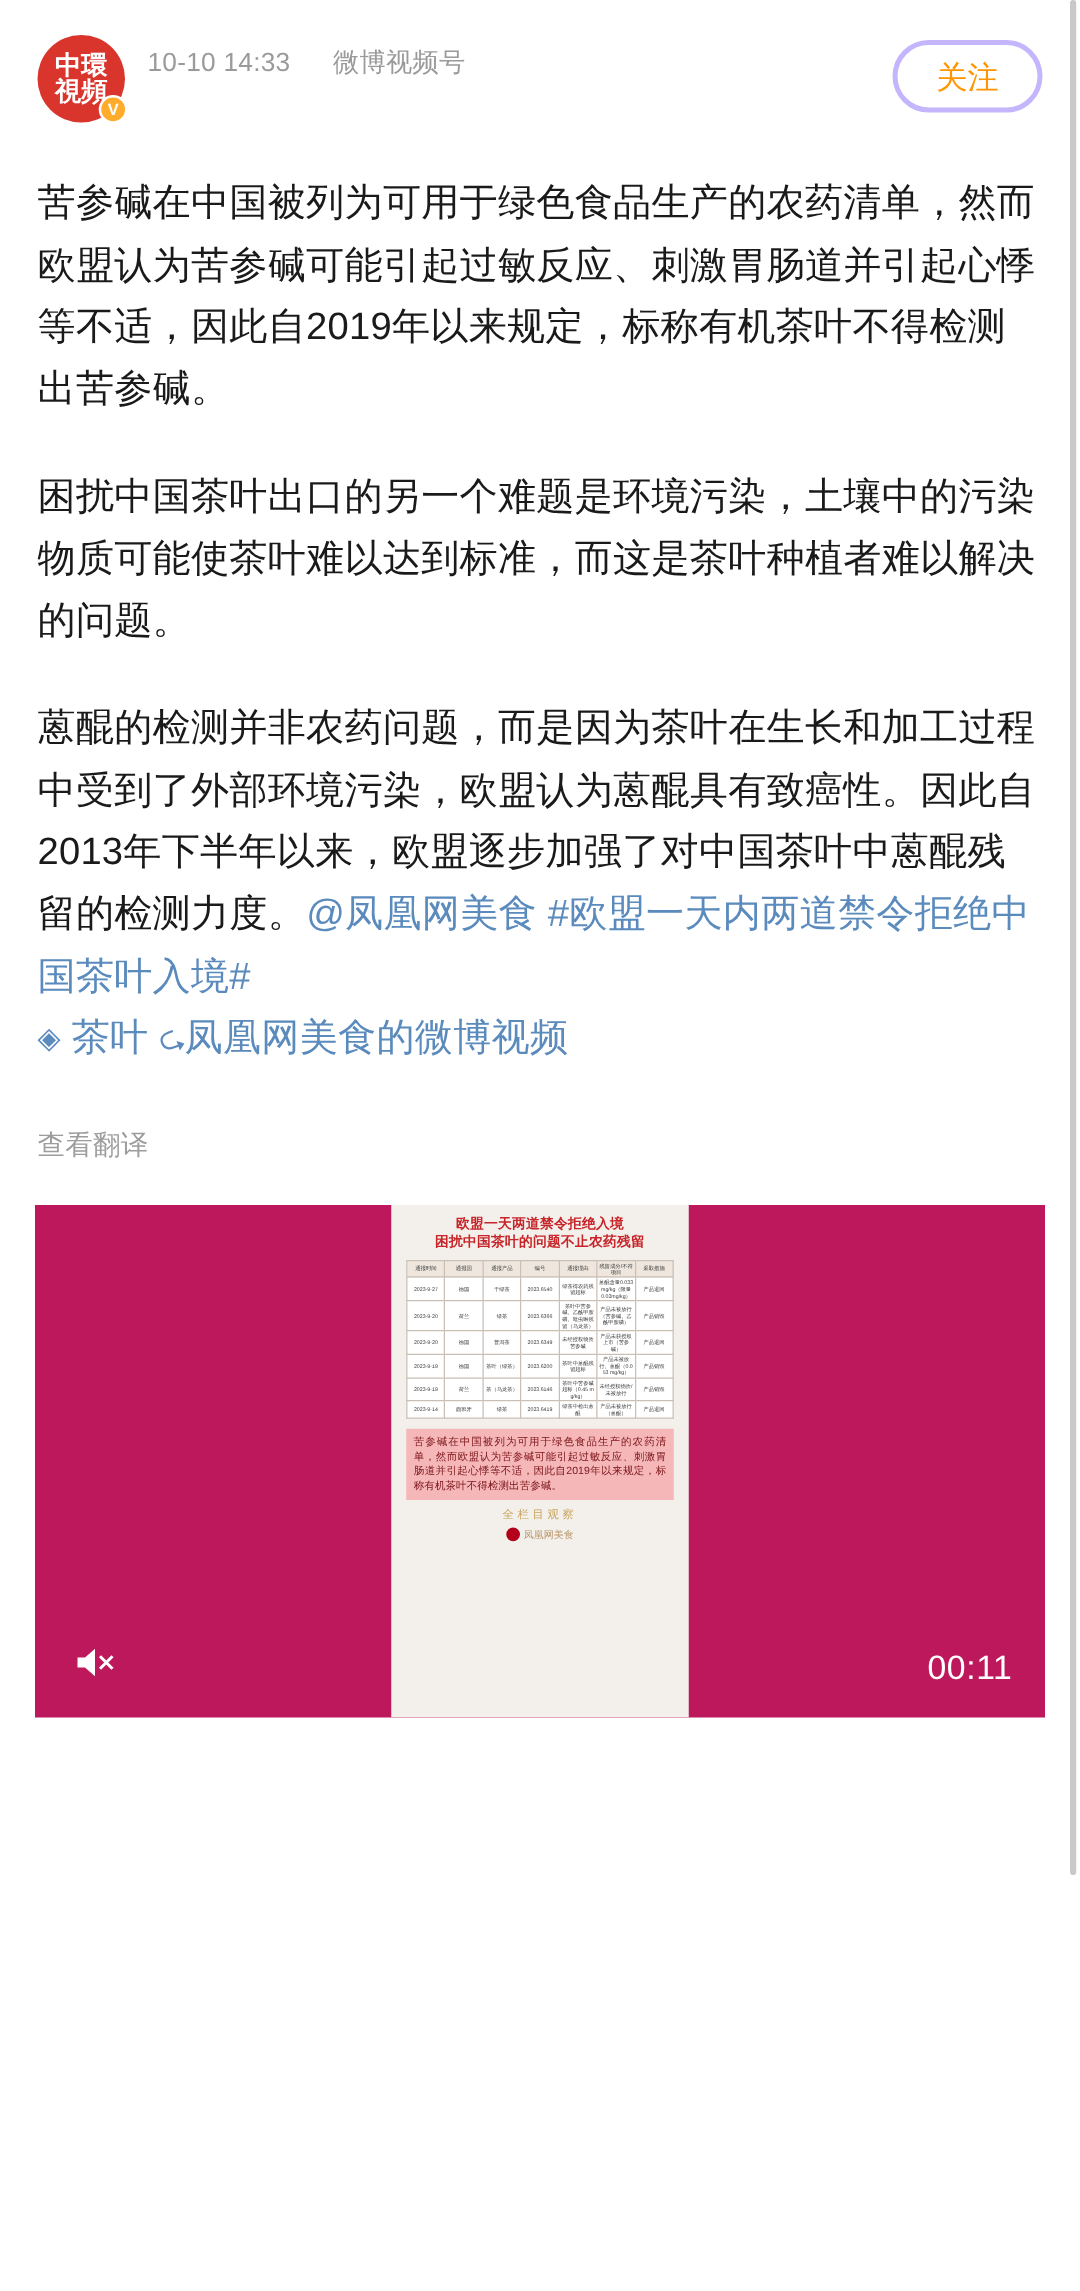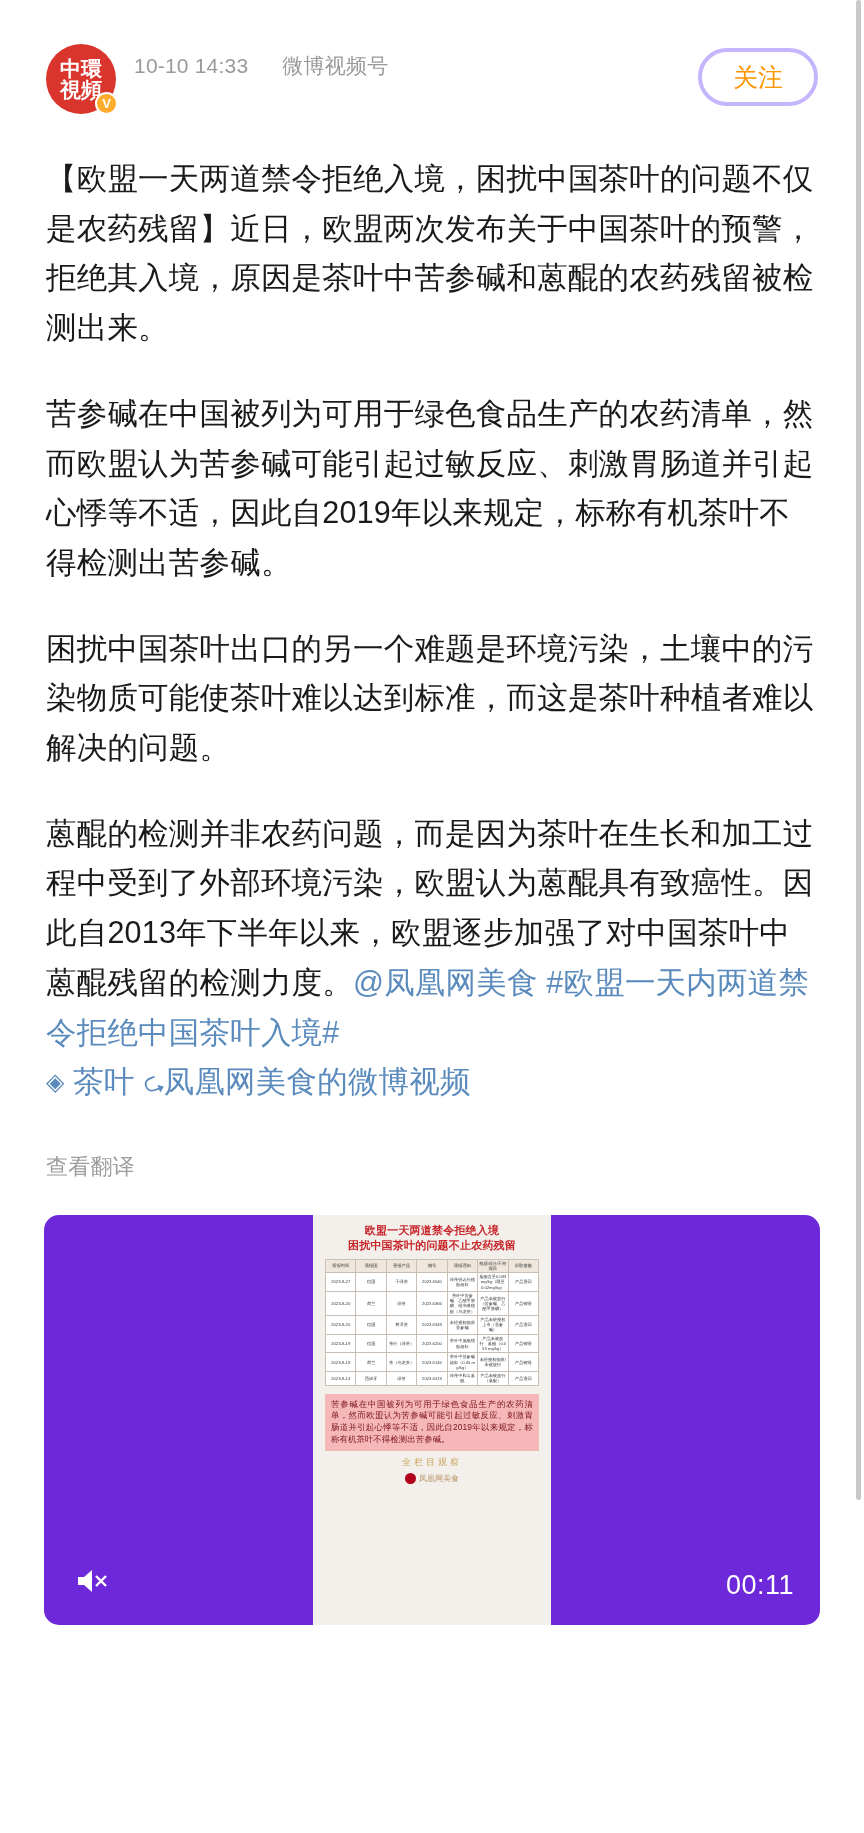--- a/index.html
+++ b/index.html
@@ -13,21 +13,21 @@
     height: 1833px;
     font-family: "Liberation Sans", sans-serif;
     color: #222;
     overflow: hidden;
   }
   .page {
     position: relative;
     width: 864px;
     height: 1310px;
     background: #fff;
-    padding: 16px;
+    padding: 0;
   }
   .post {
     position: relative;
     padding: 24px 30px 0 30px;
   }
   .header {
     display: flex;
     align-items: flex-start;
     height: 92px;
   }
@@ -135,23 +135,22 @@
   }
   .translate {
     margin-top: 42px;
     font-size: 22px;
     color: #9d9d9d;
   }
   .video-card {
     position: relative;
     margin: 30px 28px 0 28px;
     height: 410px;
-    background: #6d28d9;
+    background: #be185d;
     overflow: hidden;
-    border-radius: 15px;
   }
   .video-inner {
     position: absolute;
     left: 50%;
     top: 0;
     transform: translateX(-50%);
     width: 238px;
     height: 410px;
     background: #f3f0ec;
     display: flex;
@@ -270,21 +269,20 @@
         <div class="meta">
           <span>10-10 14:33</span>
           <span class="src">微博视频号</span>
         </div>
       </div>
 
       <div class="follow-btn">关注</div>
     </div>
 
     <div class="body">
-      <p>【欧盟一天两道禁令拒绝入境，困扰中国茶叶的问题不仅是农药残留】近日，欧盟两次发布关于中国茶叶的预警，拒绝其入境，原因是茶叶中苦参碱和蒽醌的农药残留被检测出来。</p>
       <p>苦参碱在中国被列为可用于绿色食品生产的农药清单，然而欧盟认为苦参碱可能引起过敏反应、刺激胃肠道并引起心悸等不适，因此自2019年以来规定，标称有机茶叶不得检测出苦参碱。</p>
       <p>困扰中国茶叶出口的另一个难题是环境污染，土壤中的污染物质可能使茶叶难以达到标准，而这是茶叶种植者难以解决的问题。</p>
       <p><span>蒽醌的检测并非农药问题，而是因为茶叶在生长和加工过程中受到了外部环境污染，欧盟认为蒽醌具有致癌性。因此自2013年下半年以来，欧盟逐步加强了对中国茶叶中蒽醌残留的检测力度。</span><span class="link">@凤凰网美食</span> <span class="topic">#欧盟一天内两道禁令拒绝中国茶叶入境#</span><br><span class="diamond-icon">◈</span> <span class="link">茶叶</span> <span class="video-icon">⮎</span><span class="link">凤凰网美食的微博视频</span></p>
       <div class="translate">查看翻译</div>
     </div>
 
   </div>
 
   <div class="video-card">
     <div class="video-inner">

